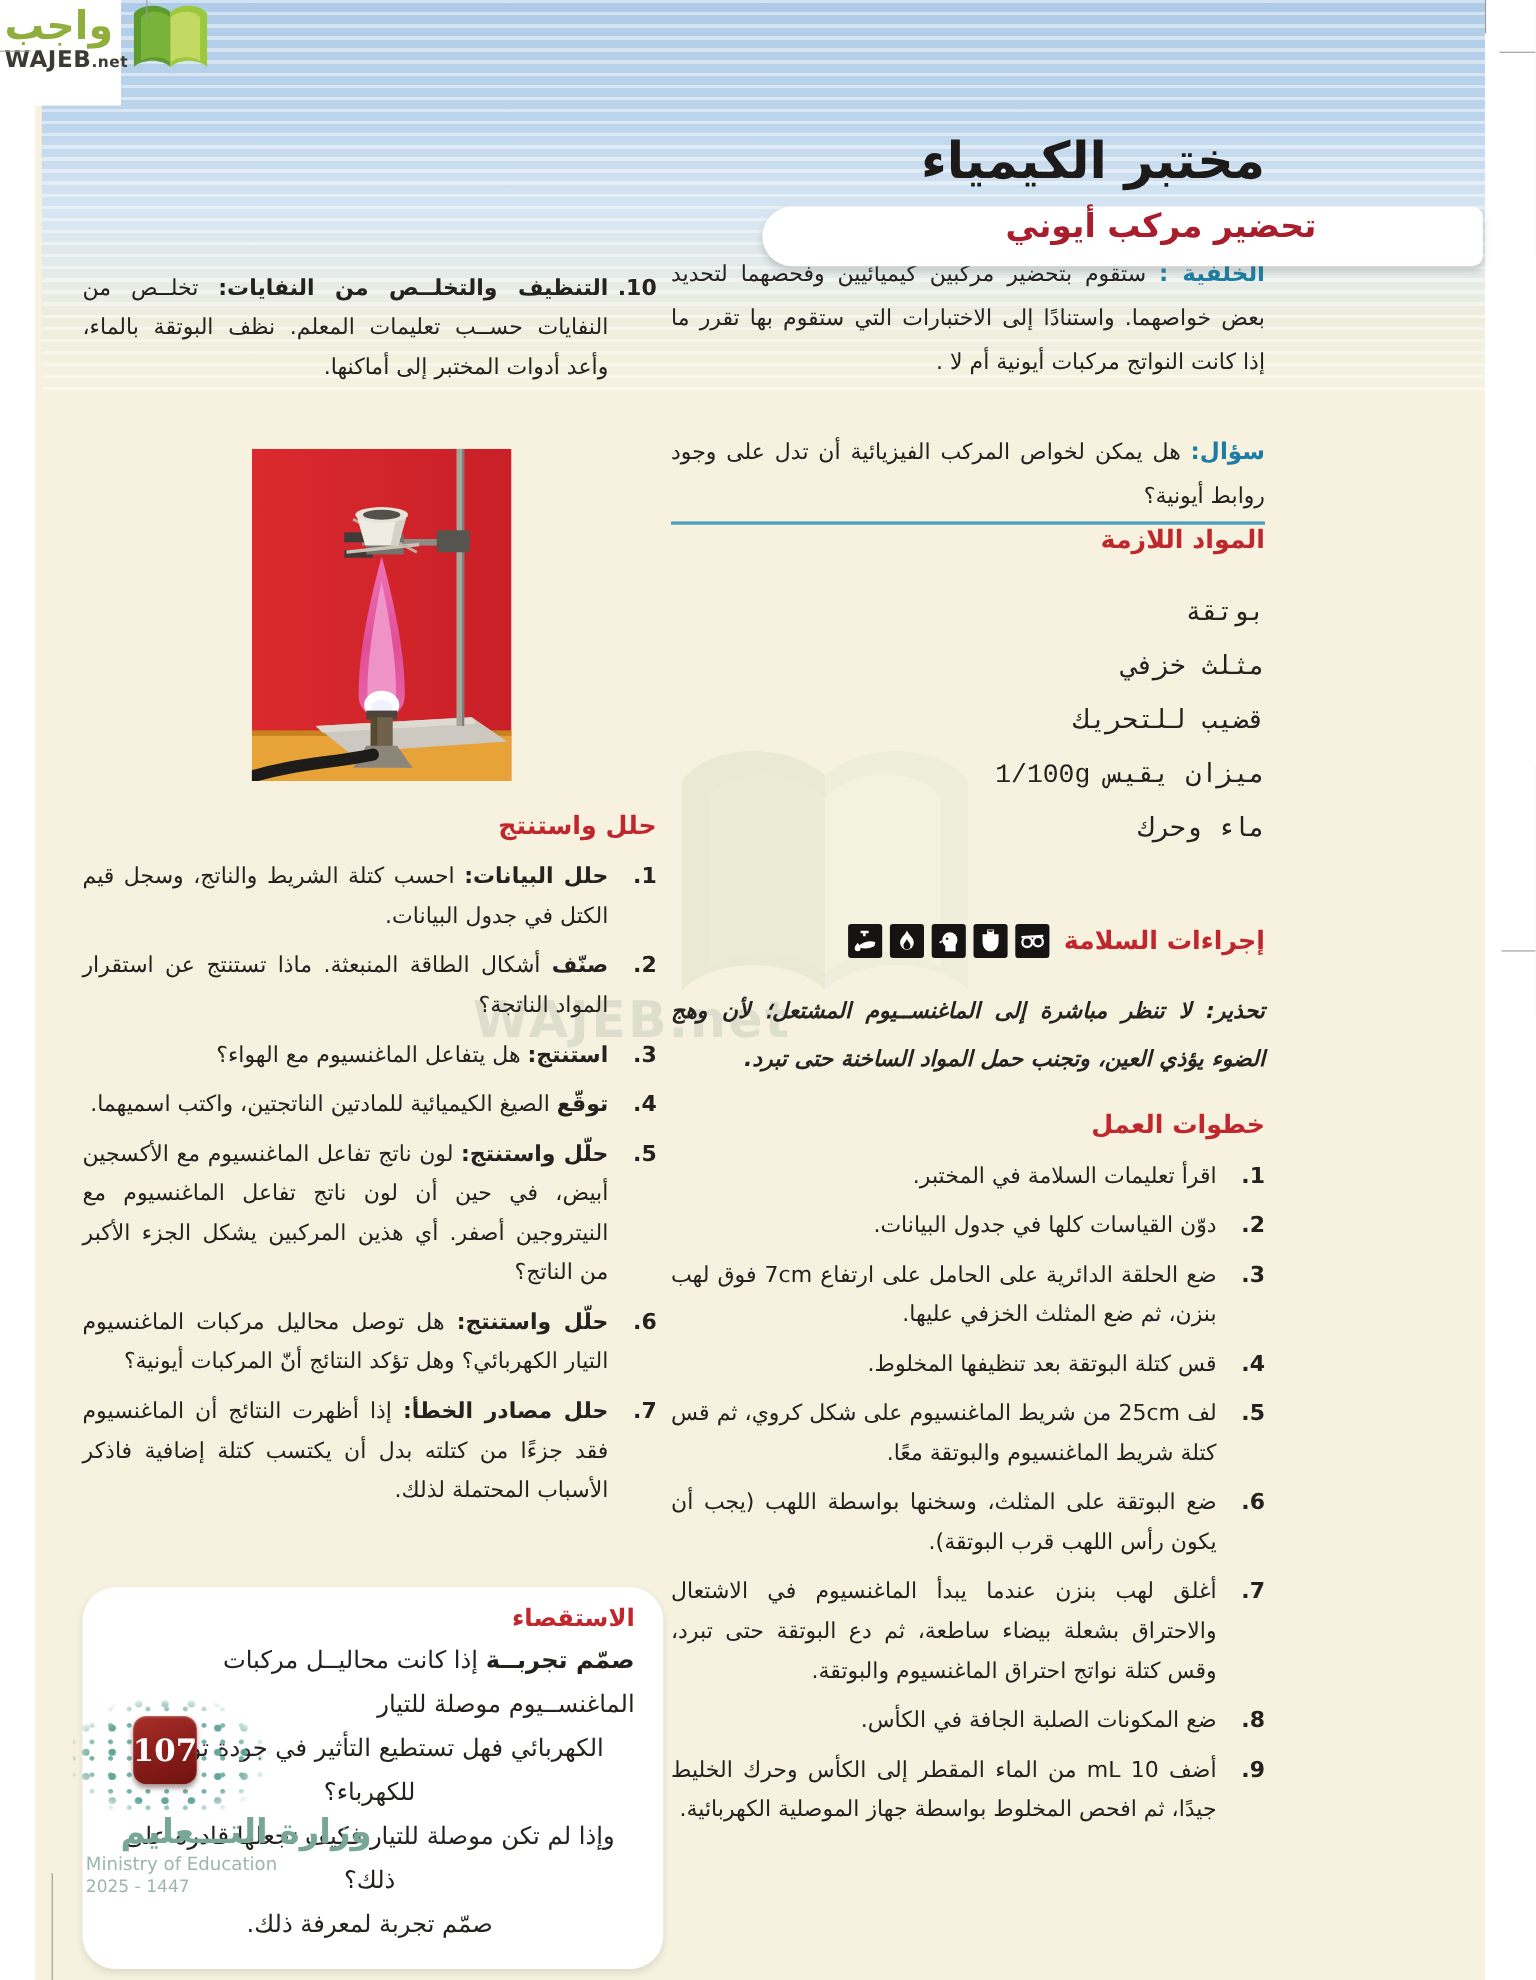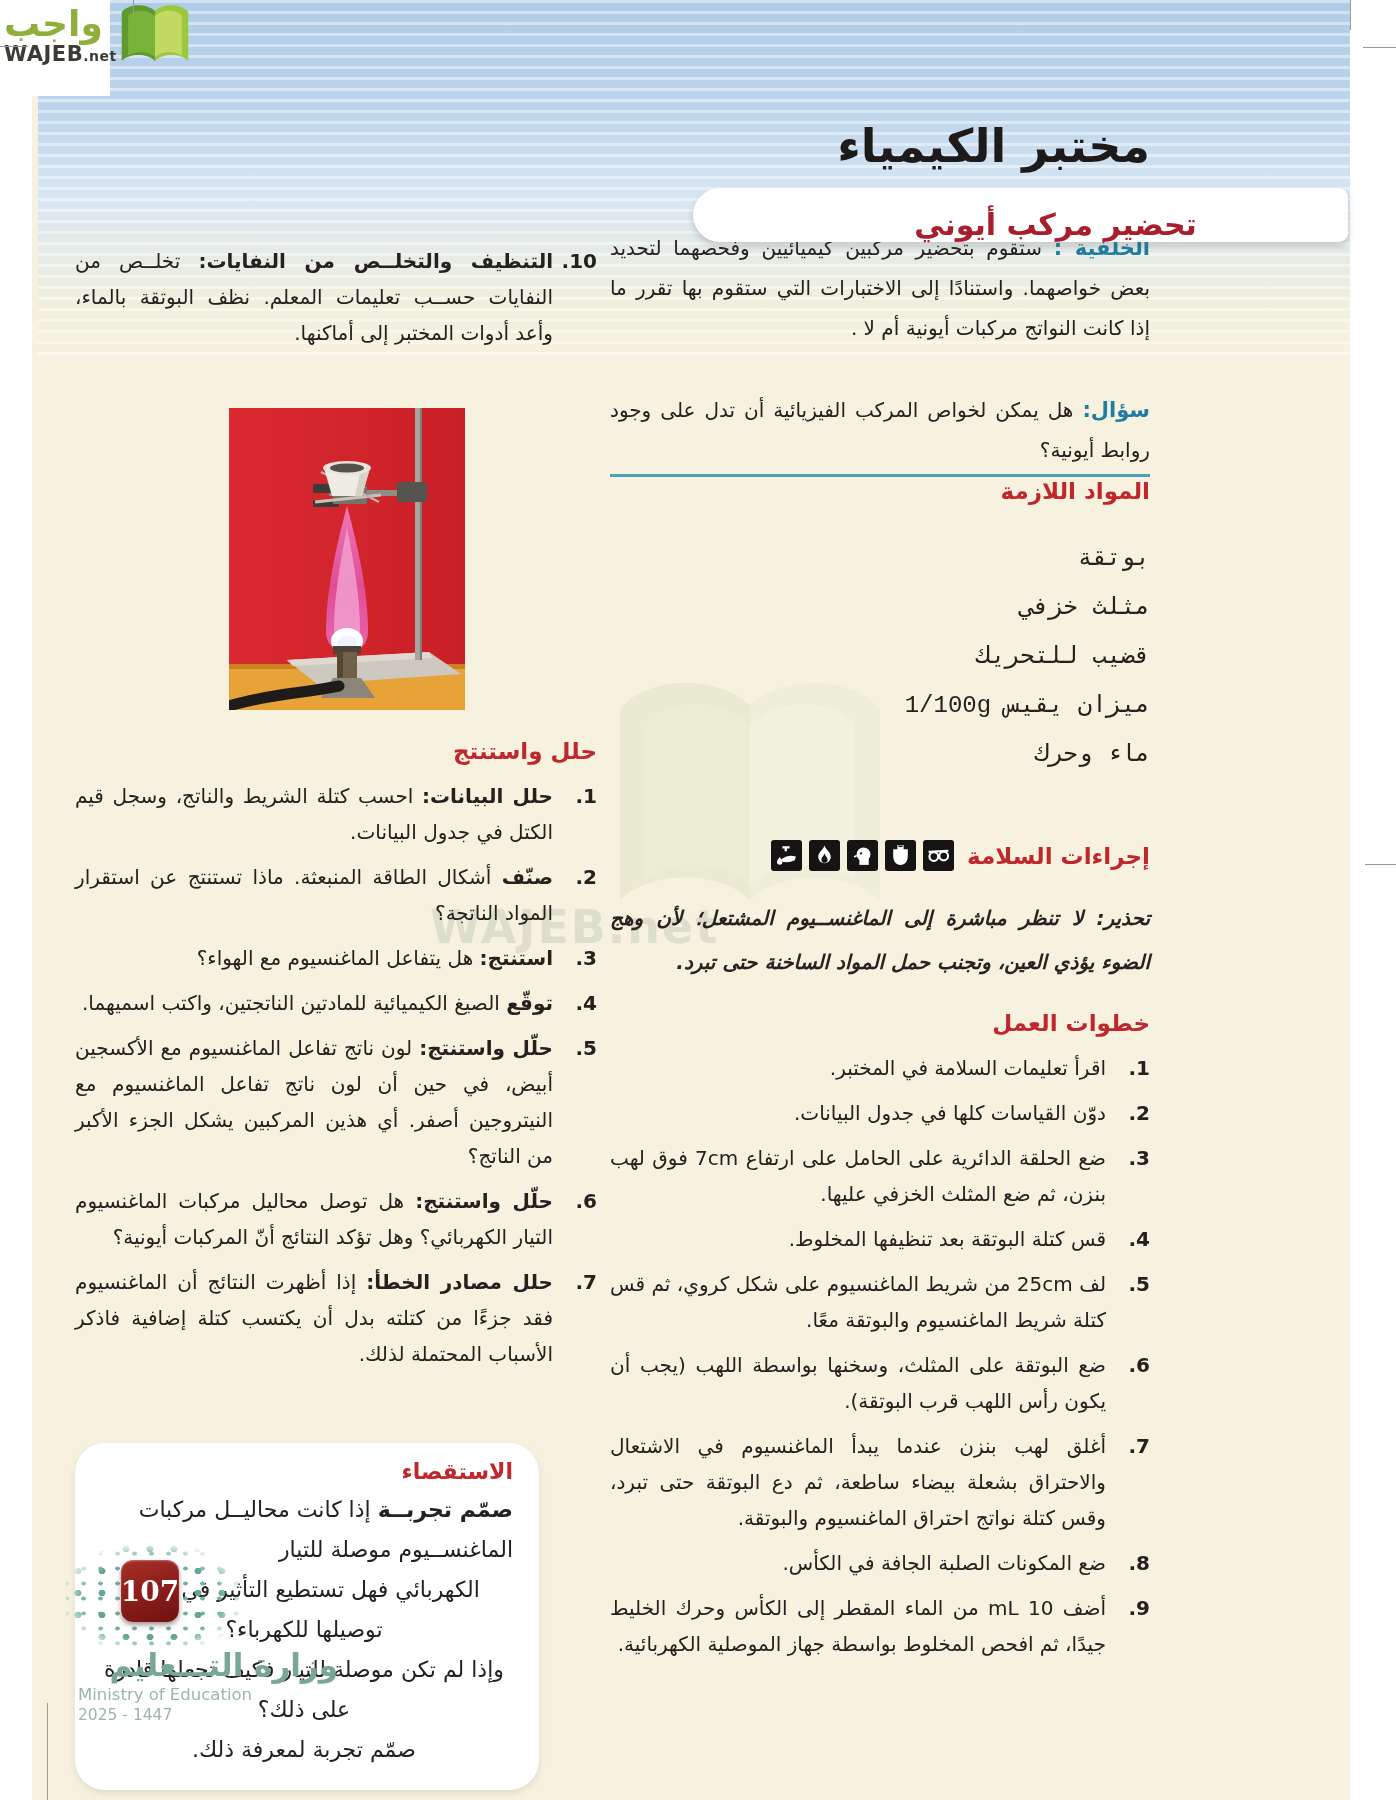--- a/index.html
+++ b/index.html
@@ -24,21 +24,21 @@
   .wajeb .en{font-size:21px;font-weight:700;color:#3c3b33;letter-spacing:.5px;}
   .wajeb .en small{font-size:14px;font-weight:700;color:#3c3b33;}
   .book-icon{position:absolute;left:112px;top:2px;z-index:4;}
   .page-title{
     position:absolute;left:610px;top:88px;width:540px;z-index:3;
     font-size:46px;font-weight:700;color:#1d1b19;text-align:right;letter-spacing:-1px;
   }
   .pill{
     position:absolute;left:693px;top:188px;width:655px;height:54px;background:#ffffff;z-index:3;
     border-radius:30px 10px 10px 30px;box-shadow:0 4px 7px rgba(90,90,90,.28);
-    display:flex;align-items:flex-end;justify-content:center;padding-left:70px;box-sizing:border-box;
+    display:flex;align-items:flex-start;justify-content:center;padding-left:70px;box-sizing:border-box;
   }
   .pill .t{font-size:30px;font-weight:700;color:#a81e2c;}
   
   .watermark{position:absolute;left:400px;top:650px;width:560px;height:340px;opacity:.55;z-index:1;pointer-events:none;direction:ltr;}
   .watermark .wtxt{position:absolute;left:30px;top:250px;font-size:46px;font-weight:700;color:#c9cfc0;letter-spacing:2px;}
   
   .abs{position:absolute;z-index:2;}
   p{margin:0;}
   .body-text{font-size:20px;line-height:40px;text-align:justify;}
   .teal-label{color:#1e7da4;font-weight:700;font-size:21px;}
@@ -54,21 +54,21 @@
   .safety-row .red-head{margin-left:6px;}
   .sicon{width:31px;height:31px;background:#161412;border-radius:3px;display:flex;align-items:center;justify-content:center;}
   .warning{font-size:20px;line-height:44px;font-weight:700;font-style:italic;text-align:justify;color:#262320;}
   
   .step{display:flex;margin-bottom:9px;}
   .step .num{width:44px;flex:0 0 44px;font-weight:700;font-size:20px;line-height:36px;text-align:right;padding-left:6px;box-sizing:border-box;}
   .step .txt{flex:1;font-size:20px;line-height:36px;text-align:justify;}
   .step .txt b{font-weight:700;}
   
   .inquiry-box{
-    position:absolute;left:75px;top:1443px;width:464px;box-sizing:border-box;z-index:2;
+    position:absolute;left:75px;top:1443px;width:528px;box-sizing:border-box;z-index:2;
     background:#ffffff;border-radius:30px;padding:16px 26px 20px 20px;box-shadow:0 3px 6px rgba(120,120,110,.18);
   }
   .inquiry-box .red-head{font-size:22px;margin-bottom:6px;}
   .inquiry-box .ln{font-size:22px;line-height:40px;}
   .inquiry-box .c{text-align:center;}
   
   .photo{position:absolute;left:229px;top:408px;width:236px;height:302px;z-index:2;}
   
   .dots{
     position:absolute;left:66px;top:1538px;width:205px;height:135px;z-index:3;pointer-events:none;

